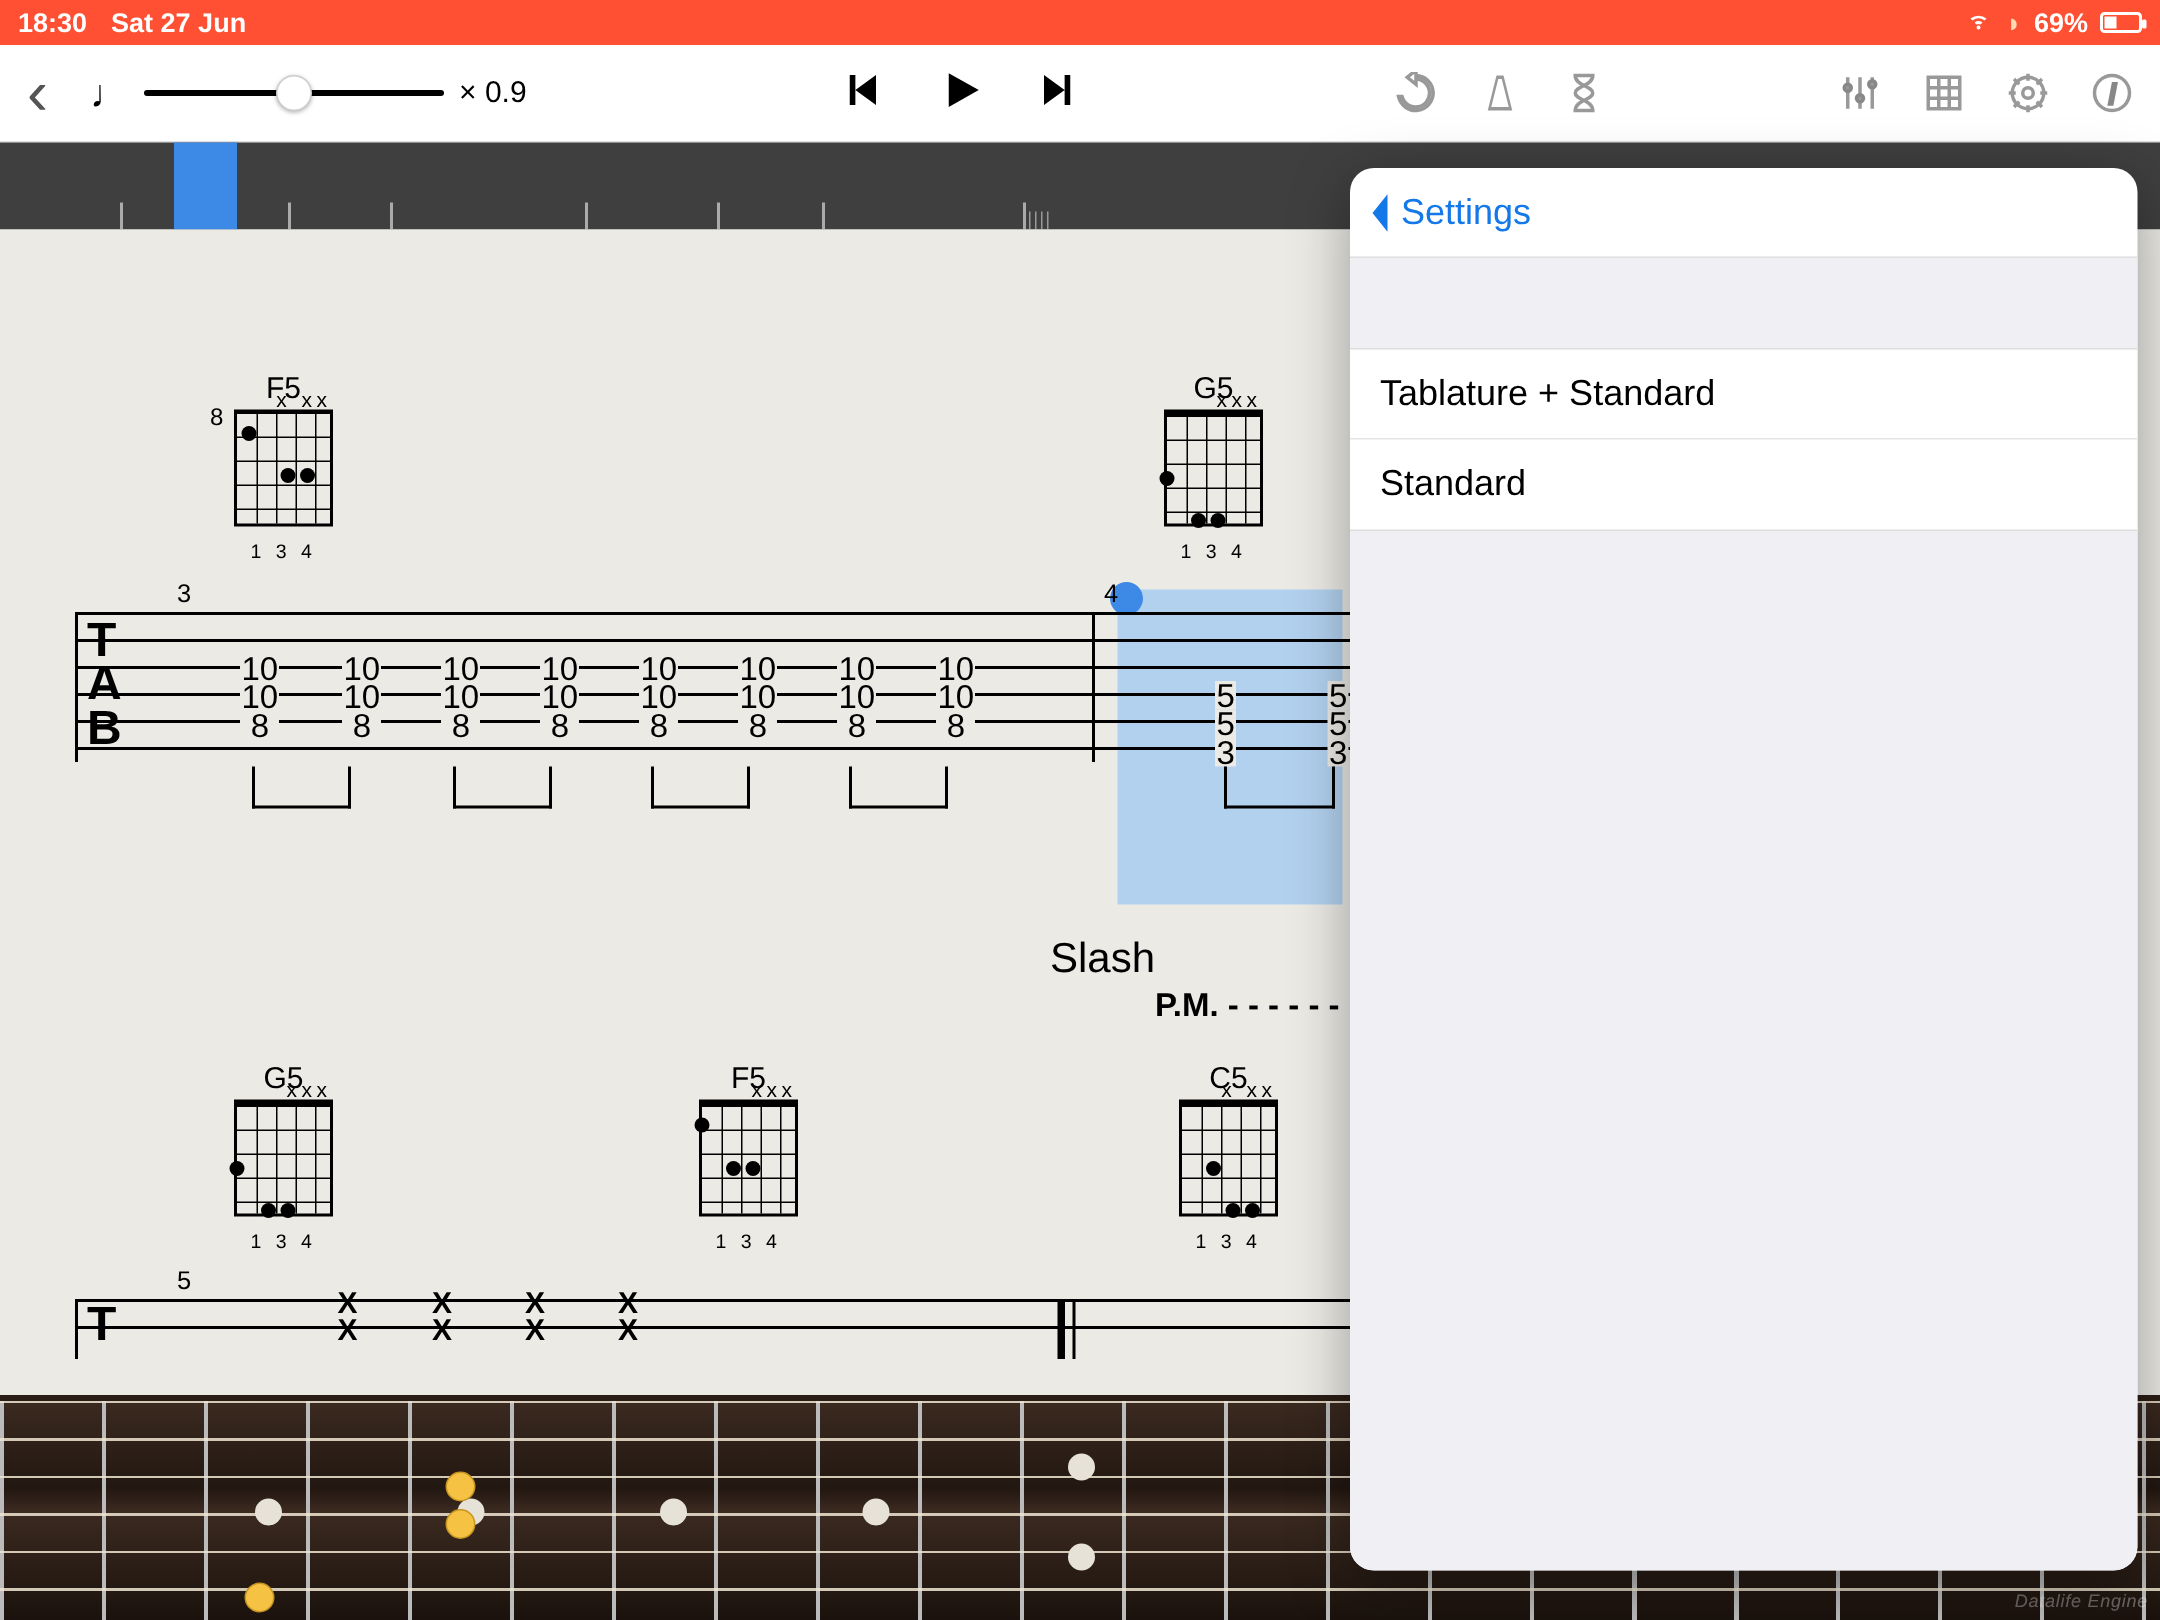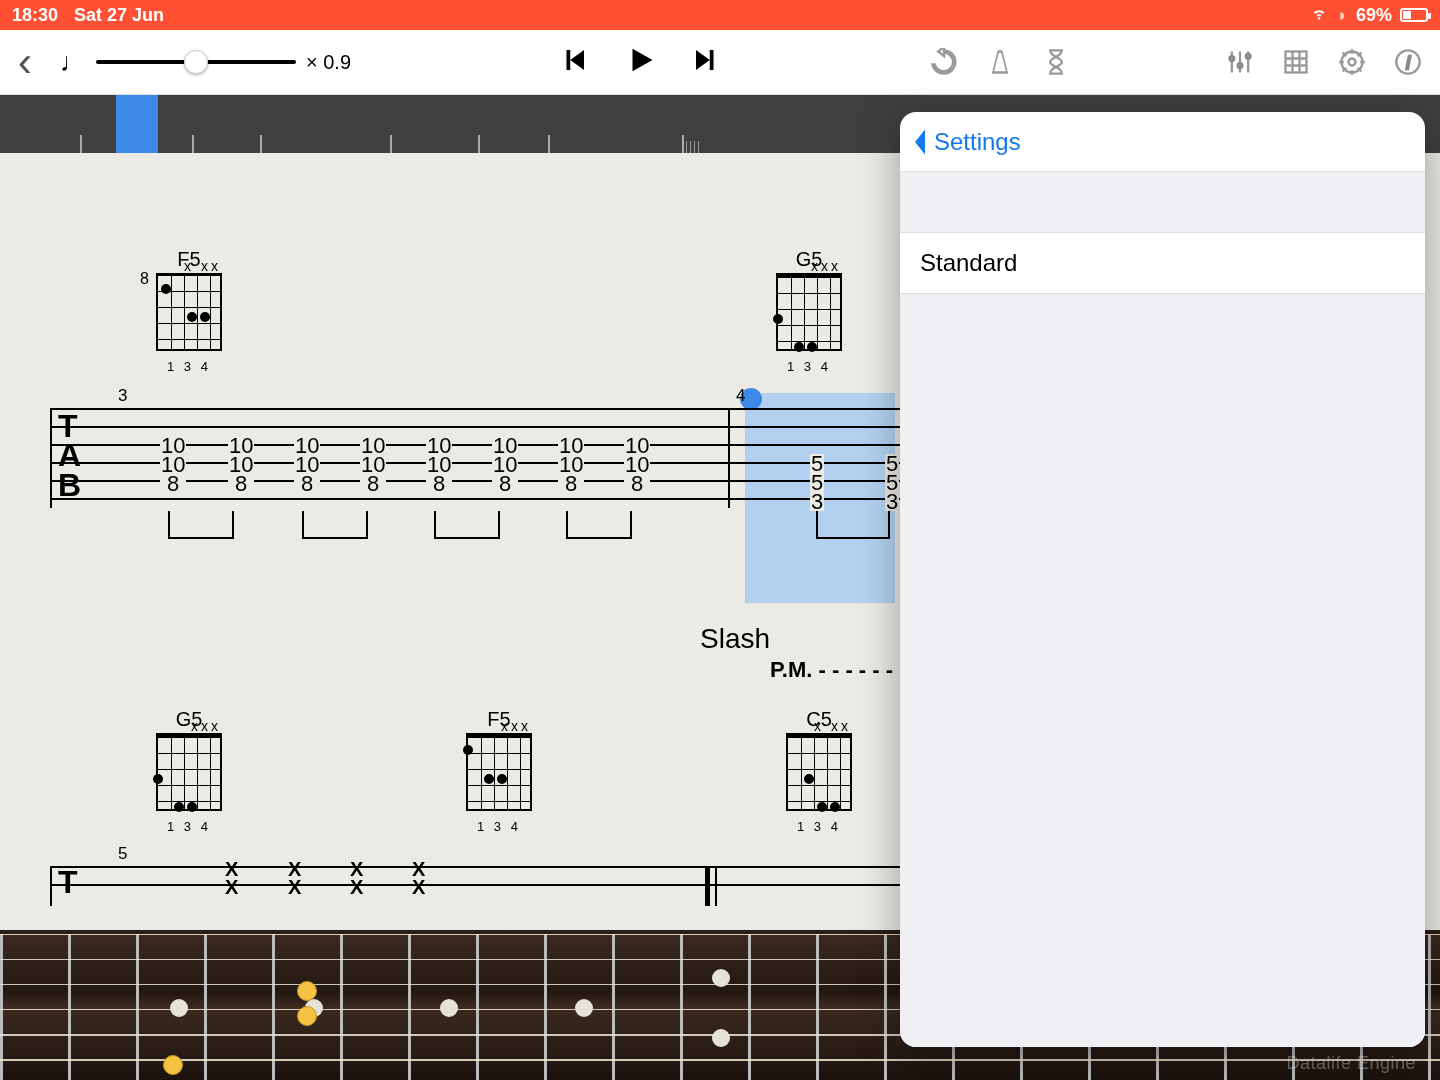--- a/index.html
+++ b/index.html
@@ -108,21 +108,21 @@
   .pop-header { height:60px; display:flex; align-items:center; position:relative; border-bottom:1px solid #ddd; }
   .pop-back { display:flex; align-items:center; color:#1378e8; font-size:24px; padding-left:10px; cursor:pointer;}
   .pop-back svg { width:20px; height:30px; fill:#1378e8; margin-right:4px;}
   .pop-title { position:absolute; left:0; right:0; text-align:center; font-size:24px; font-weight:700; pointer-events:none;}
   .pop-body { background:#efeff4; height:calc(100% - 60px); padding-top:60px;}
   .pop-list { background:#fff; border-top:1px solid #ddd; border-bottom:1px solid #ddd;}
   .pop-item { height:60px; display:flex; align-items:center; padding:0 20px; font-size:24px; border-bottom:1px solid #e4e4e4; cursor:pointer; justify-content:space-between;}
   .pop-item:last-child { border-bottom:none;}
   .pop-item .check { color:#1378e8; font-size:24px; font-weight:700;}
 
-  .watermark { position:absolute; right:24px; bottom:6px; color:rgba(255,255,255,.35); font-size:18px; letter-spacing:.5px;}
+  .watermark { position:absolute; right:8px; bottom:6px; color:rgba(255,255,255,.35); font-size:12px; letter-spacing:.5px;font-style:italic;}
 </style>
 </head>
 <body>
 
 <div class="status-bar">
   <div class="status-left">
     <span>18:30</span>
     <span>Sat 27 Jun</span>
   </div>
   <div class="status-right">
@@ -403,17 +403,20 @@
     <div class="pop-back">
       <svg viewBox="0 0 12 24">
           <path d="M10 2L2 12l8 10"></path>
         </svg>
       <span>Settings</span>
     </div>
   </div>
   <div class="pop-body">
     <div class="pop-list">
       <div class="pop-item">
+        <span>Tablature + Standard</span>
+      </div>
+      <div class="pop-item">
         <span>Standard</span>
       </div>
     </div>
   </div>
 </div>
 
 </body></html>

